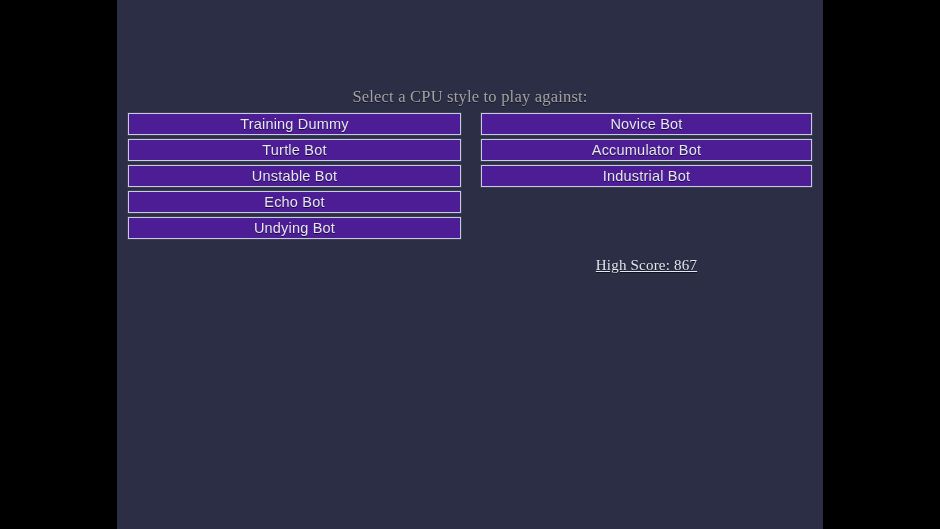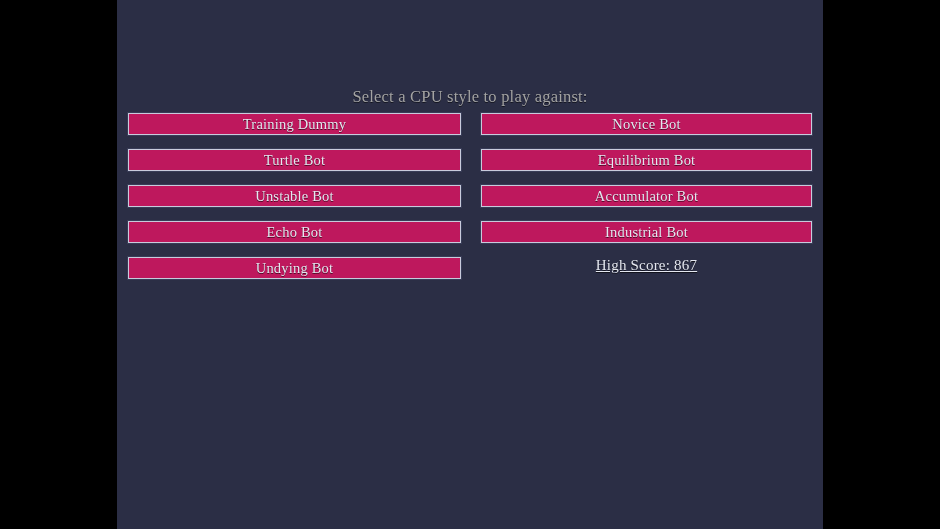--- a/index.html
+++ b/index.html
@@ -62,26 +62,26 @@
     left: 364px;
     top: 113px;
     width: 331px;
   }
 
   .menu-btn {
     position: relative;
     display: block;
     width: 100%;
     height: 22px;
-    margin-bottom: 14px;
-    background: #be185d;
+    margin-bottom: 4px;
+    background: #4c1d95;
     border: 1px solid #c8cbdc;
     outline: 1px solid #383c57;
     color: #e4e7f0;
-    font-family: Liberation Serif, serif;
+    font-family: Liberation Sans, sans-serif;
     font-size: 14.5px;
     line-height: 20px;
     text-align: center;
     letter-spacing: 0.2px;
     cursor: pointer;
     white-space: nowrap;
     overflow: hidden;
     text-shadow: 0 1px 0 rgba(0,0,0,0.6);
   }
 
@@ -161,21 +161,20 @@
     <div id="col-left">
       <button class="menu-btn">Training Dummy</button>
       <button class="menu-btn">Turtle Bot</button>
       <button class="menu-btn">Unstable Bot</button>
       <button class="menu-btn">Echo Bot</button>
       <button class="menu-btn">Undying Bot</button>
     </div>
 
     <div id="col-right">
       <button class="menu-btn">Novice Bot</button>
-      <button class="menu-btn">Equilibrium Bot</button>
       <button class="menu-btn">Accumulator Bot</button>
       <button class="menu-btn">Industrial Bot</button>
     </div>
 
     <div id="high-score">High Score: 867</div>
 
 
   </div>
 </div>
 

